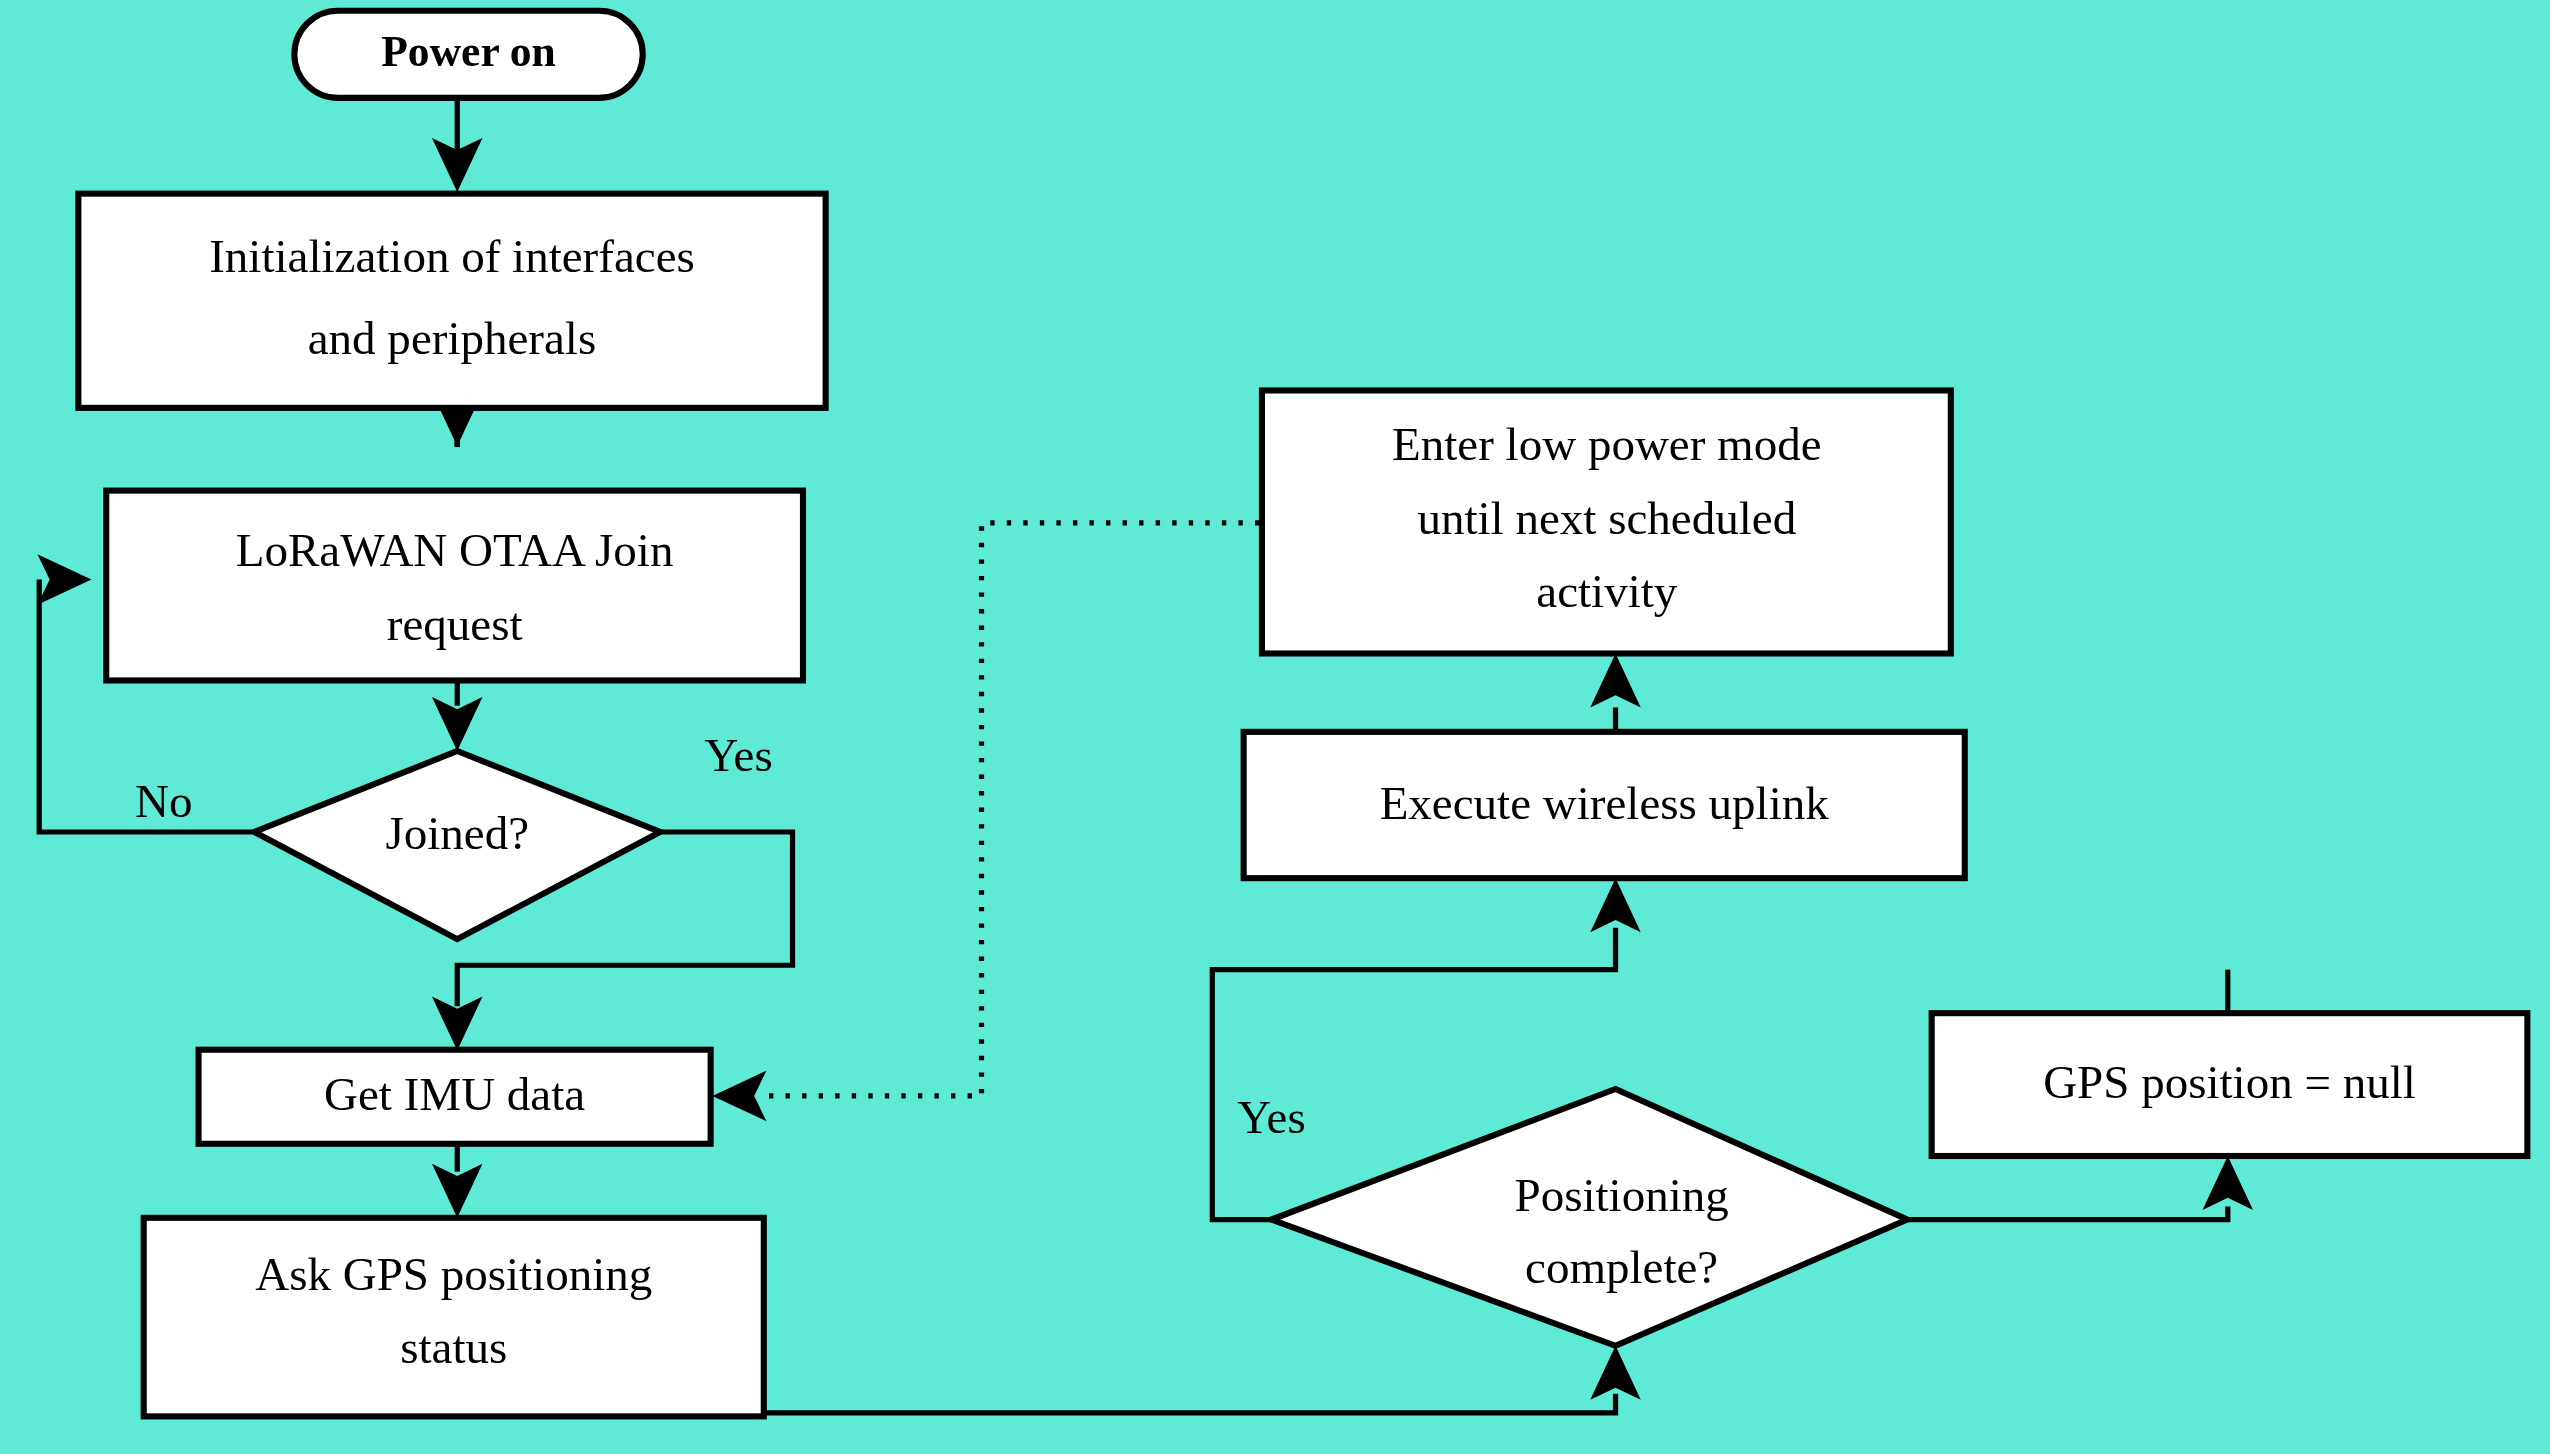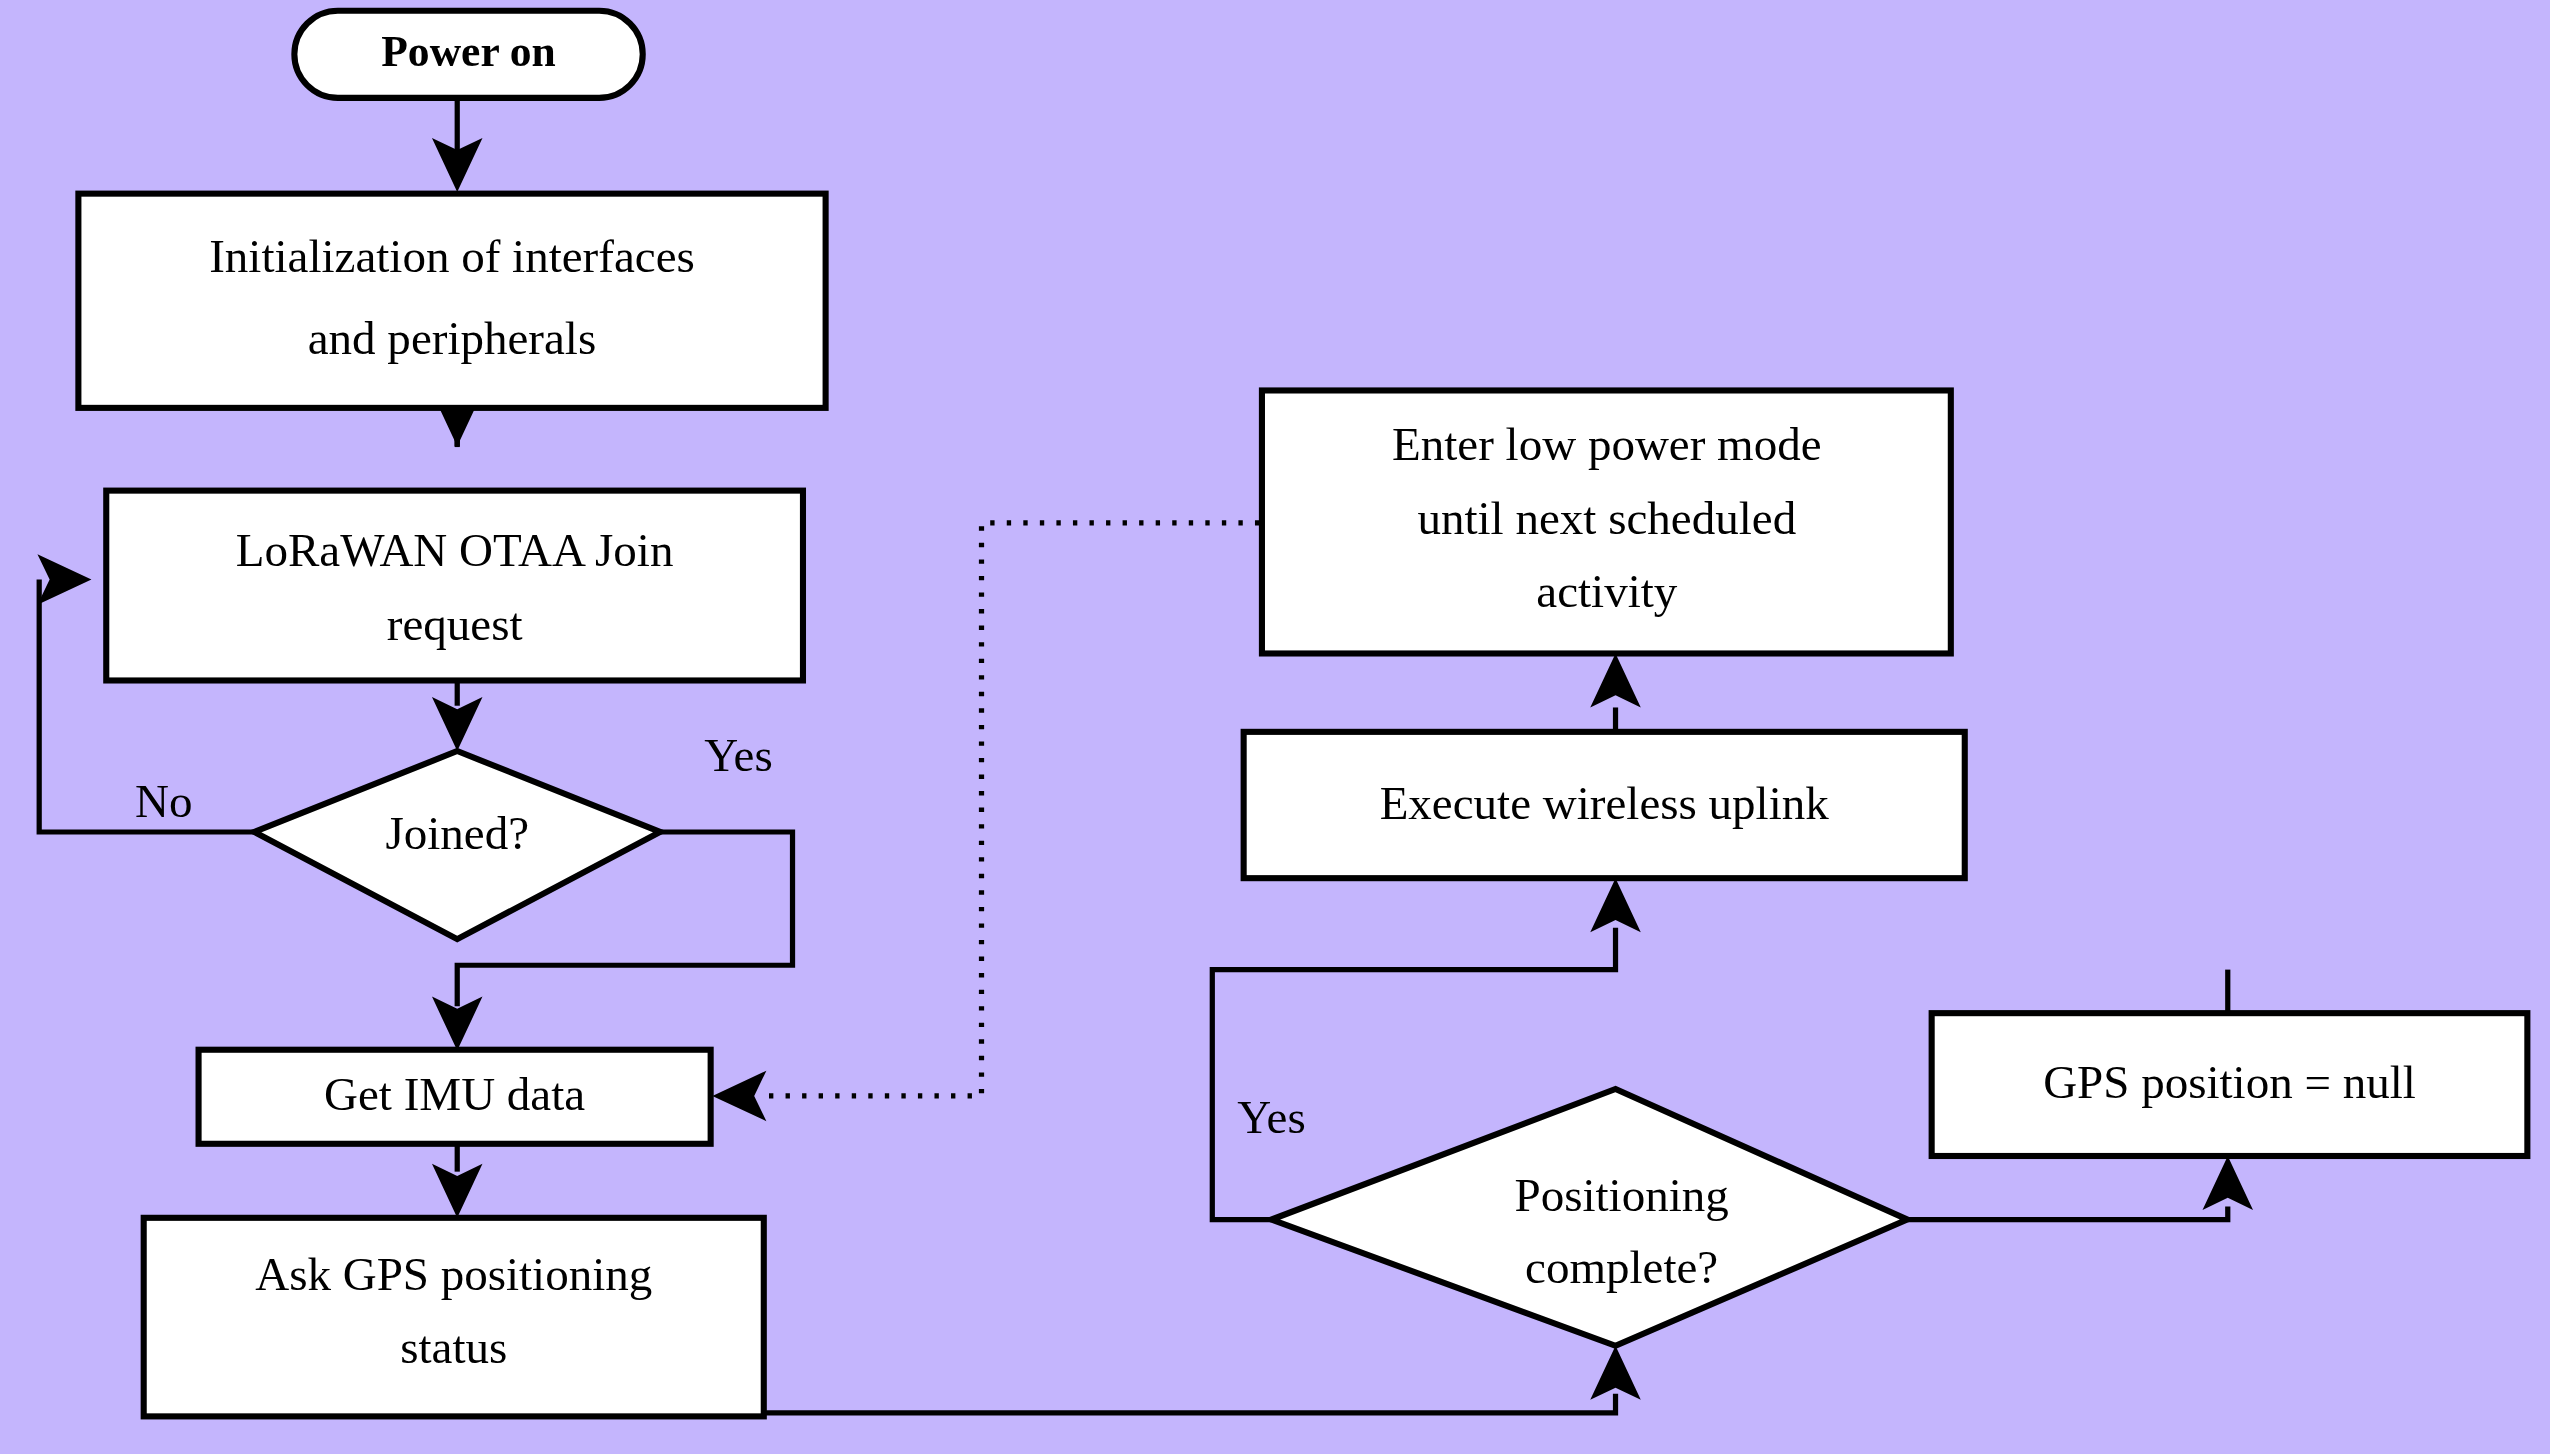--- a/index.html
+++ b/index.html
@@ -10,21 +10,21 @@
   body {
     width: 2550px;
     height: 1455px;
     font-family: "Liberation Serif", serif;
     overflow: hidden;
   }
   #flowchart-root {
     position: relative;
     width: 2550px;
     height: 1455px;
-    background: #c4b5fd;
+    background: #5eead4;
   }
   svg#diagram {
     display: block;
     width: 2550px;
     height: 1455px;
   }
   .node-shape {
     fill: #ffffff;
     stroke: #000000;
     stroke-width: 7;

